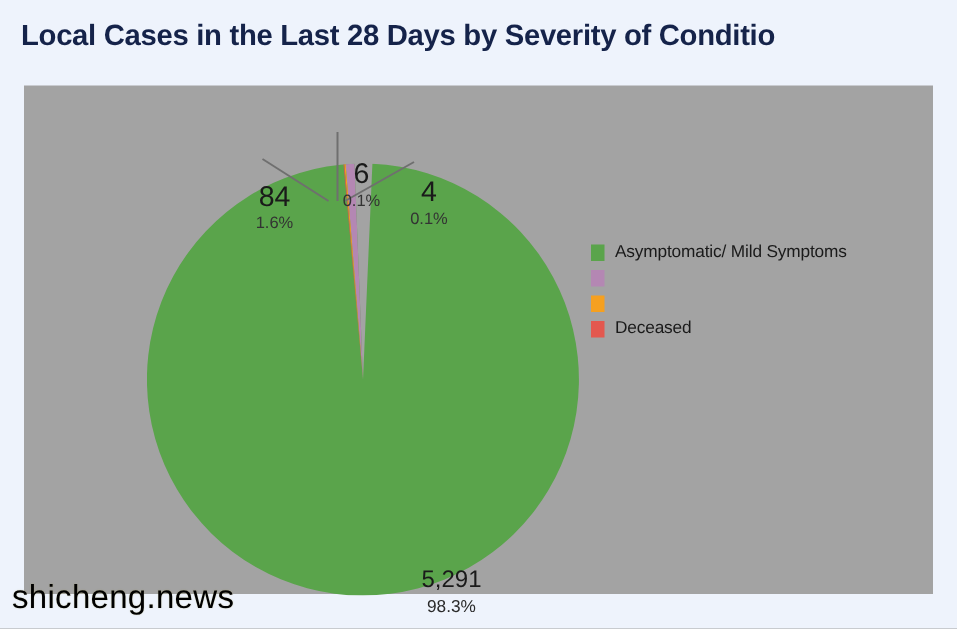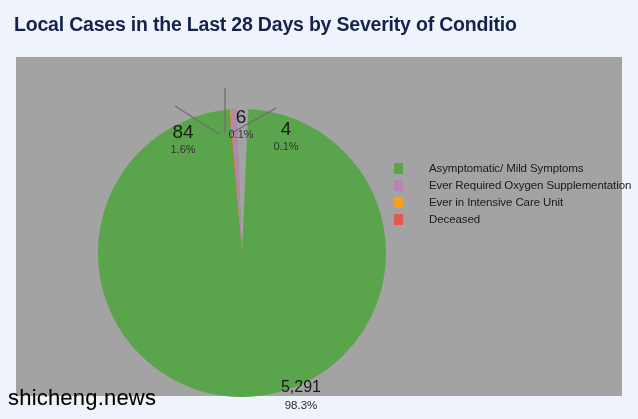--- a/index.html
+++ b/index.html
@@ -127,21 +127,20 @@
     height: 11px;
     flex: 0 0 9px;
     margin-right: 7px;
   }
   .legend-label {
     font-size: 11.5px;
     color: #1a1a1a;
     font-weight: 500;
     white-space: nowrap;
     letter-spacing: -0.1px;
-    margin-left: 19px;
   }
 
   
   .wm-cn {
     position: absolute;
     right: 4px;
     top: 9px;
     font-size: 24px;
     font-weight: bold;
     color: #ffe808;
@@ -210,25 +209,23 @@
       <div class="pct">98.3%</div>
     </div>
 
     <div class="legend">
       <div class="legend-row">
         <span class="swatch" style="background:#5aa44b"></span>
         <span class="legend-label">Asymptomatic/ Mild Symptoms</span>
       </div>
       <div class="legend-row">
         <span class="swatch" style="background:#b487b3"></span>
-        <span class="legend-label">Ever Required Oxygen Supplementation</span>
       </div>
       <div class="legend-row">
         <span class="swatch" style="background:#f5a020"></span>
-        <span class="legend-label">Ever in Intensive Care Unit</span>
       </div>
       <div class="legend-row">
         <span class="swatch" style="background:#e3584f"></span>
         <span class="legend-label">Deceased</span>
       </div>
     </div>
 
   </div>
 
 

